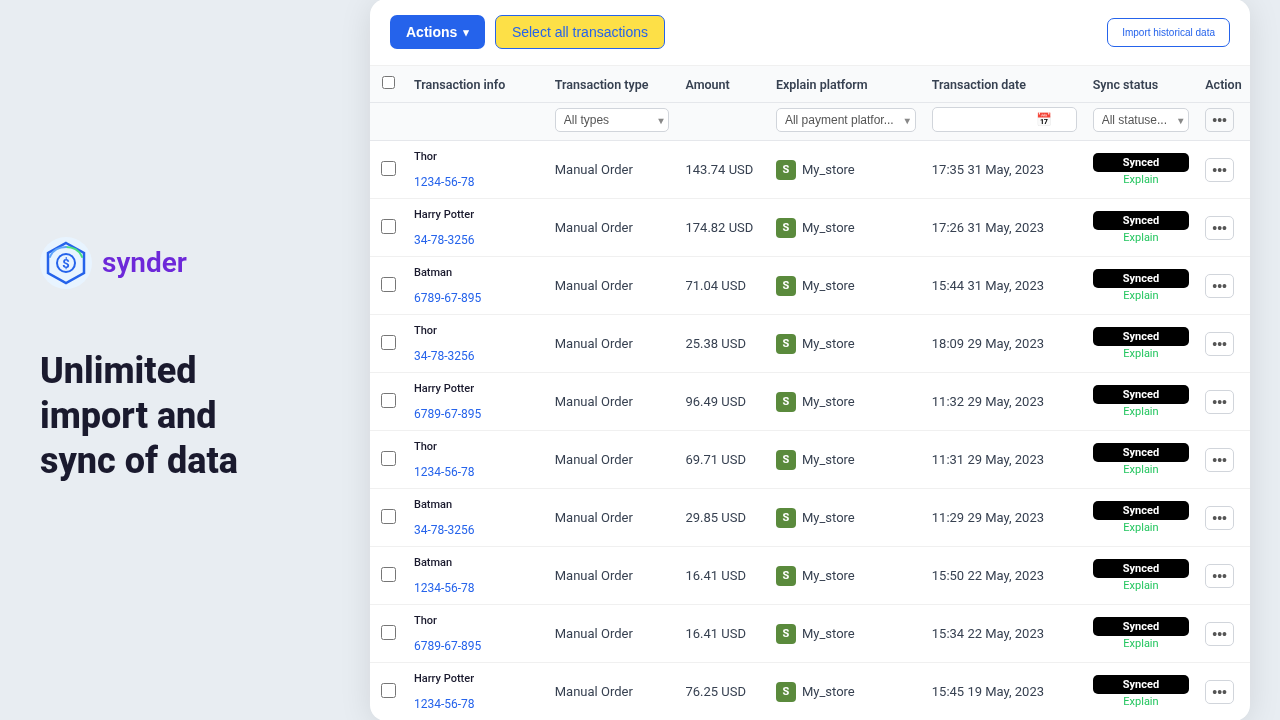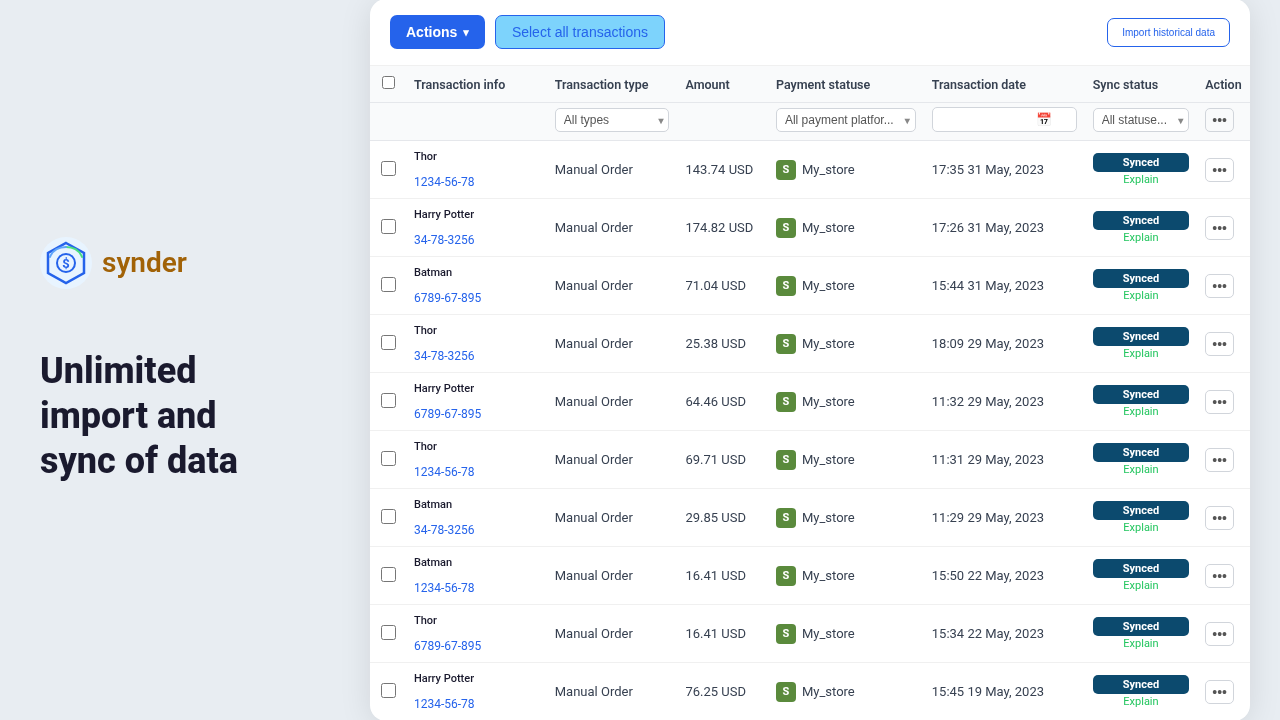--- a/index.html
+++ b/index.html
@@ -31,21 +31,21 @@
     }
 
     .logo-icon {
       width: 52px;
       height: 52px;
     }
 
     .logo-text {
       font-size: 28px;
       font-weight: 600;
-      color: #a16207;
+      color: #6d28d9;
     }
 
     .tagline {
       font-size: 36px;
       font-weight: 800;
       color: #1a1a2e;
       line-height: 1.25;
     }
 
     .right-panel {
@@ -86,21 +86,21 @@
       display: flex;
       align-items: center;
       gap: 6px;
     }
 
     .btn-actions .chevron {
       font-size: 11px;
     }
 
     .btn-select-all {
-      background: #7dd3fc;
+      background: #fde047;
       color: #2563eb;
       border: 1.5px solid #2563eb;
       border-radius: 7px;
       padding: 8px 16px;
       font-size: 14px;
       font-weight: 500;
       cursor: pointer;
     }
 
     .spacer { flex: 1; }
@@ -248,21 +248,21 @@
       border-radius: 4px;
       display: flex;
       align-items: center;
       justify-content: center;
       color: #fff;
       font-size: 11px;
       font-weight: bold;
     }
 
     .badge-synced {
-      background: #0c4a6e;
+      background: #000000;
       color: #fff;
       border-radius: 5px;
       padding: 3px 8px;
       font-size: 11px;
       font-weight: 700;
       display: block;
       text-align: center;
       margin-bottom: 1px;
     }
 
@@ -341,21 +341,21 @@
       <thead>
         <tr>
           <th>
             <input type="checkbox" style="">
           </th>
           <th class="th-transaction-info">Transaction info</th>
           <th class="th-type">
             <span>Transaction type</span>
           </th>
           <th class="th-amount">Amount</th>
-          <th class="th-platform">Payment statuse</th>
+          <th class="th-platform">Explain platform</th>
           <th class="th-date">Transaction date</th>
           <th class="th-status">Sync status</th>
           <th class="th-action">Action</th>
         </tr>
         <tr class="filter-row">
           <th></th>
           <th></th>
           <th>
             <div class="select-wrap">
               <select class="filter-select">
@@ -492,21 +492,21 @@
   </tr>
           <tr>
     <td class="checkbox-cell">
       <input type="checkbox" style="">
     </td>
     <td>
       <div class="tx-name">Harry Potter</div>
       <div class="tx-id" style="cursor:pointer;">6789-67-895</div>
     </td>
     <td>Manual Order</td>
-    <td>64.46 USD</td>
+    <td>96.49 USD</td>
     <td>
       <div class="platform-cell">
         <div class="shopify-icon">S</div>
         <span>My_store</span>
       </div>
     </td>
     <td>11:32 29 May, 2023</td>
     <td>
       <span class="badge-synced">Synced</span>
       <span class="badge-explain" style="cursor:pointer;">Explain</span>

